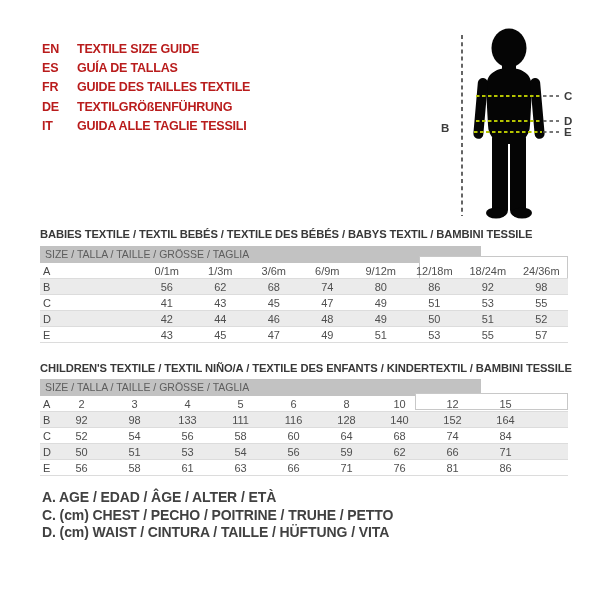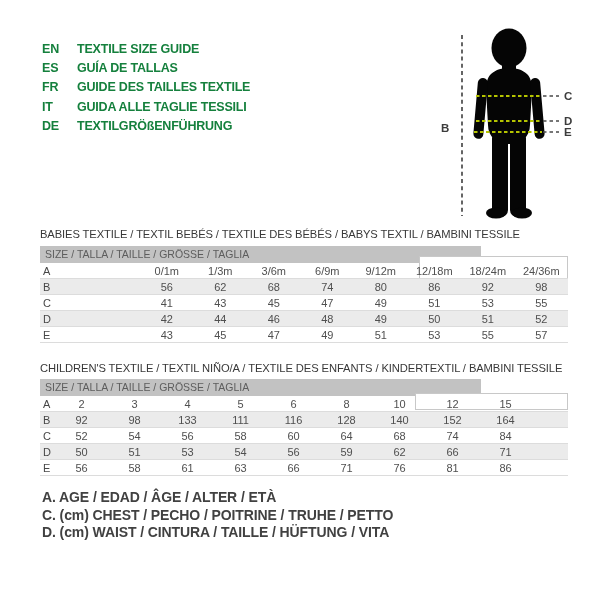--- a/index.html
+++ b/index.html
@@ -2,27 +2,27 @@
 <html><head>
 <meta charset="utf-8">
 <style>
   html,body{margin:0;padding:0;background:#ffffff;}
   .canvas{
     position:relative;width:600px;height:600px;background:#ffffff;overflow:hidden;
     font-family:"Liberation Sans", sans-serif;color:#3b3b3b;
   }
   
   .lang-block{position:absolute;left:42px;top:39px;}
-  .lang-row{display:flex;height:19.4px;align-items:center;font-size:12.5px;font-weight:700;letter-spacing:-0.2px;color:#15803d;}
+  .lang-row{display:flex;height:19.4px;align-items:center;font-size:12.5px;font-weight:700;letter-spacing:-0.2px;color:#b91c1c;}
   .lang-row .code{width:35px;}
   
   .figure{position:absolute;left:430px;top:25px;}
   .figure text{font-family:"Liberation Sans", sans-serif;font-size:11.5px;font-weight:600;fill:#3c3c3c;}
   
-  .tbl-title{position:absolute;left:40px;font-size:11.2px;font-weight:400;letter-spacing:-0.1px;color:#383838;white-space:nowrap;}
+  .tbl-title{position:absolute;left:40px;font-size:11.2px;font-weight:700;letter-spacing:-0.1px;color:#383838;white-space:nowrap;}
   .tbl-title.babies{top:228px;}
   .tbl-title.children{top:362px;}
   .tbl-wrap{position:absolute;left:40px;width:528px;}
   .tbl-wrap.babies{top:246px;height:98px;}
   .tbl-wrap.children{top:379px;height:98px;}
   .size-header{position:absolute;left:0;top:0;width:441px;height:17px;background:#c2c2c2;
     font-size:10.5px;line-height:17px;color:#5d5d5d;padding-left:5px;box-sizing:border-box;z-index:1;white-space:nowrap;}
   .hl-box{position:absolute;background:#ffffff;border:1px solid #c8c8c8;box-sizing:border-box;z-index:2;}
   .babies .hl-box{left:379px;top:10px;width:149px;height:24px;}
   .children .hl-box{left:375px;top:14px;width:153px;height:17px;}
@@ -46,26 +46,26 @@
     </div>
     <div class="lang-row">
       <span class="code">ES</span>
       <span class="lbl">GUÍA DE TALLAS</span>
     </div>
     <div class="lang-row">
       <span class="code">FR</span>
       <span class="lbl">GUIDE DES TAILLES TEXTILE</span>
     </div>
     <div class="lang-row">
+      <span class="code">DE</span>
+      <span class="lbl">TEXTILGRÖßENFÜHRUNG</span>
+    </div>
+    <div class="lang-row">
       <span class="code">IT</span>
       <span class="lbl">GUIDA ALLE TAGLIE TESSILI</span>
-    </div>
-    <div class="lang-row">
-      <span class="code">DE</span>
-      <span class="lbl">TEXTILGRÖßENFÜHRUNG</span>
     </div>
   </div>
 
   <svg class="figure" width="150" height="200" viewBox="0 0 150 200">
 
     <line x1="32" y1="10" x2="32" y2="191" stroke="#4a4a4a" stroke-width="1.7" stroke-dasharray="4 3.2"></line>
     <text x="11" y="107">B</text>
 
     <g fill="#050505">
       <ellipse cx="79" cy="23" rx="17.5" ry="19.5"></ellipse>

